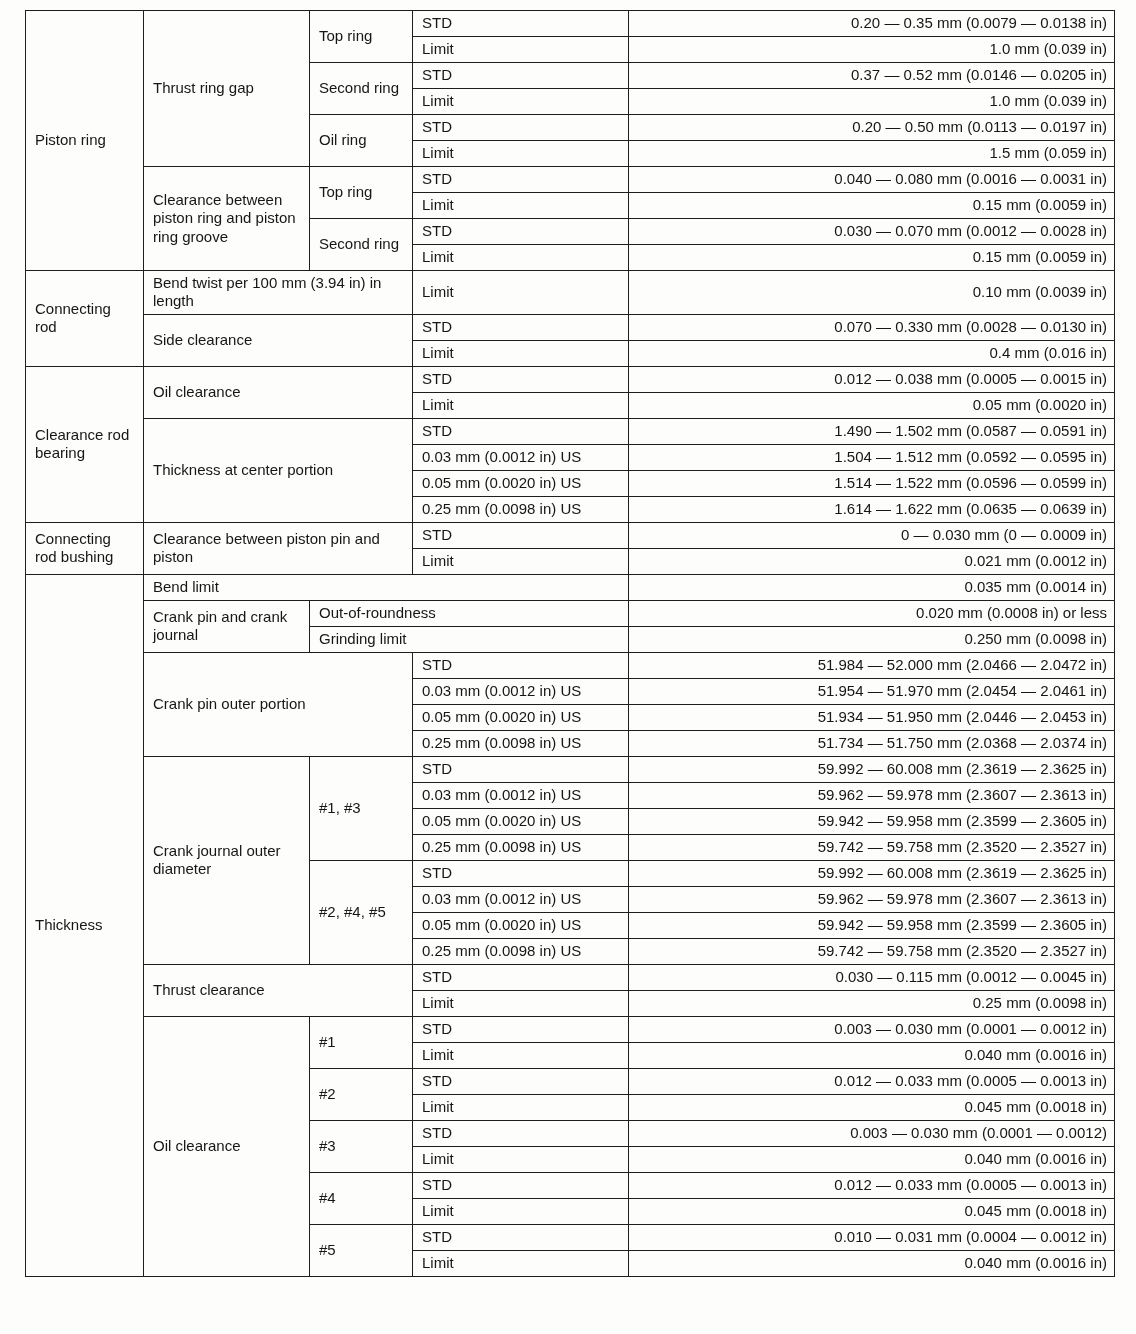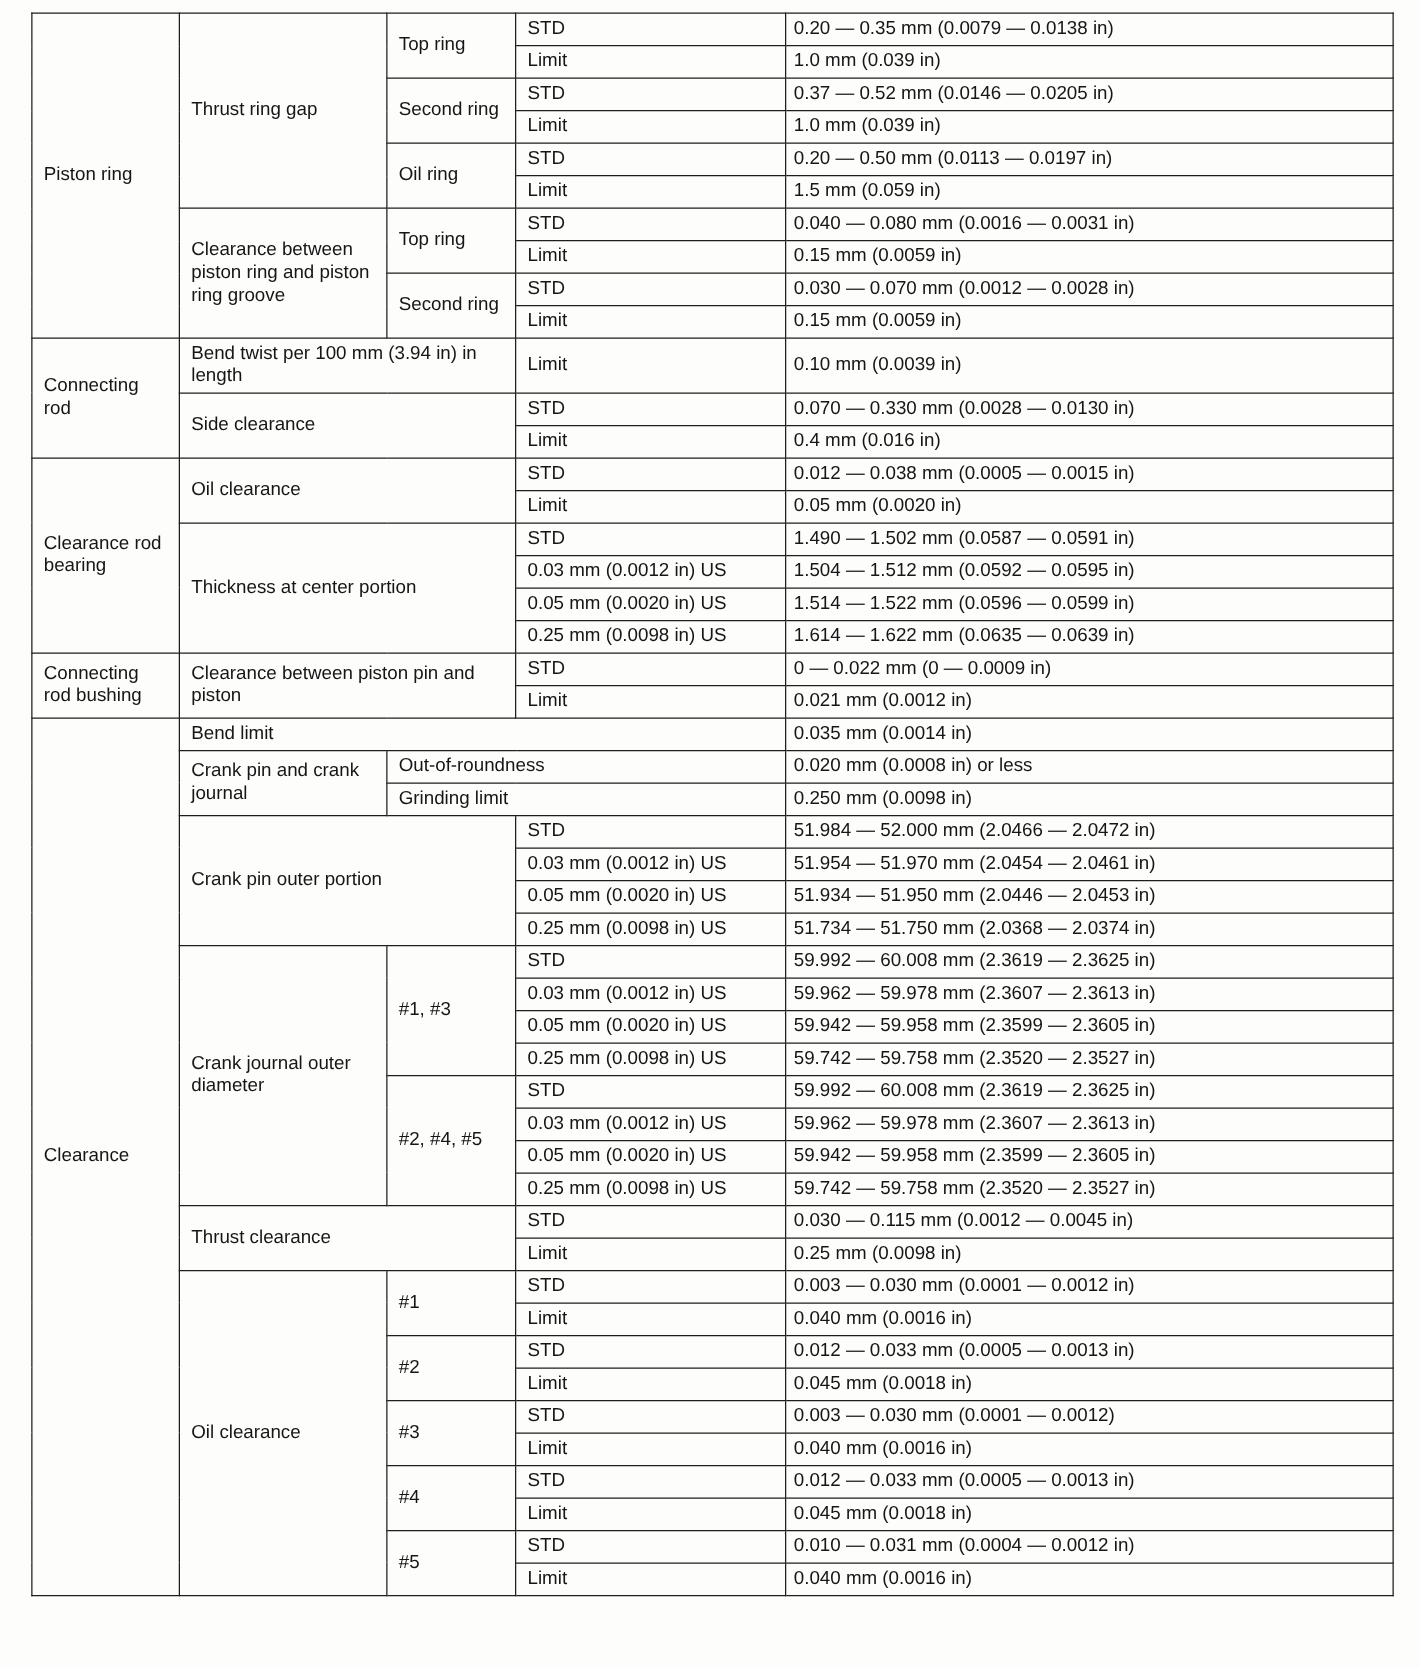--- a/index.html
+++ b/index.html
@@ -25,21 +25,21 @@
     font-size: 15px;
     line-height: 1.22;
     color: #161616;
     padding: 3px 7px 3px 9px;
     height: 26px;
     vertical-align: middle;
     overflow: hidden;
     word-wrap: break-word;
   }
   .spec td.val {
-    text-align: left;
+    text-align: right;
     padding-left: 6px;
     margin-left: 28px;
   }
 </style>
 </head>
 <body>
 
 <div class="page">
   <table class="spec">
     <colgroup>
@@ -137,28 +137,28 @@
           <td class="val">1.514 — 1.522 mm (0.0596 — 0.0599 in)</td>
         </tr>
         <tr>
           <td>0.25 mm (0.0098 in) US</td>
           <td class="val">1.614 — 1.622 mm (0.0635 — 0.0639 in)</td>
         </tr>
         <tr>
           <td rowspan="2">Connecting rod bushing</td>
           <td colspan="2" rowspan="2">Clearance between piston pin and piston</td>
           <td>STD</td>
-          <td class="val">0 — 0.022 mm (0 — 0.0009 in)</td>
+          <td class="val">0 — 0.030 mm (0 — 0.0009 in)</td>
         </tr>
         <tr>
           <td>Limit</td>
           <td class="val">0.021 mm (0.0012 in)</td>
         </tr>
         <tr>
-          <td rowspan="27">Clearance</td>
+          <td rowspan="27">Thickness</td>
           <td colspan="3">Bend limit</td>
           <td class="val">0.035 mm (0.0014 in)</td>
         </tr>
         <tr>
           <td rowspan="2">Crank pin and crank journal</td>
           <td colspan="2">Out-of-roundness</td>
           <td class="val">0.020 mm (0.0008 in) or less</td>
         </tr>
         <tr>
           <td colspan="2">Grinding limit</td>

